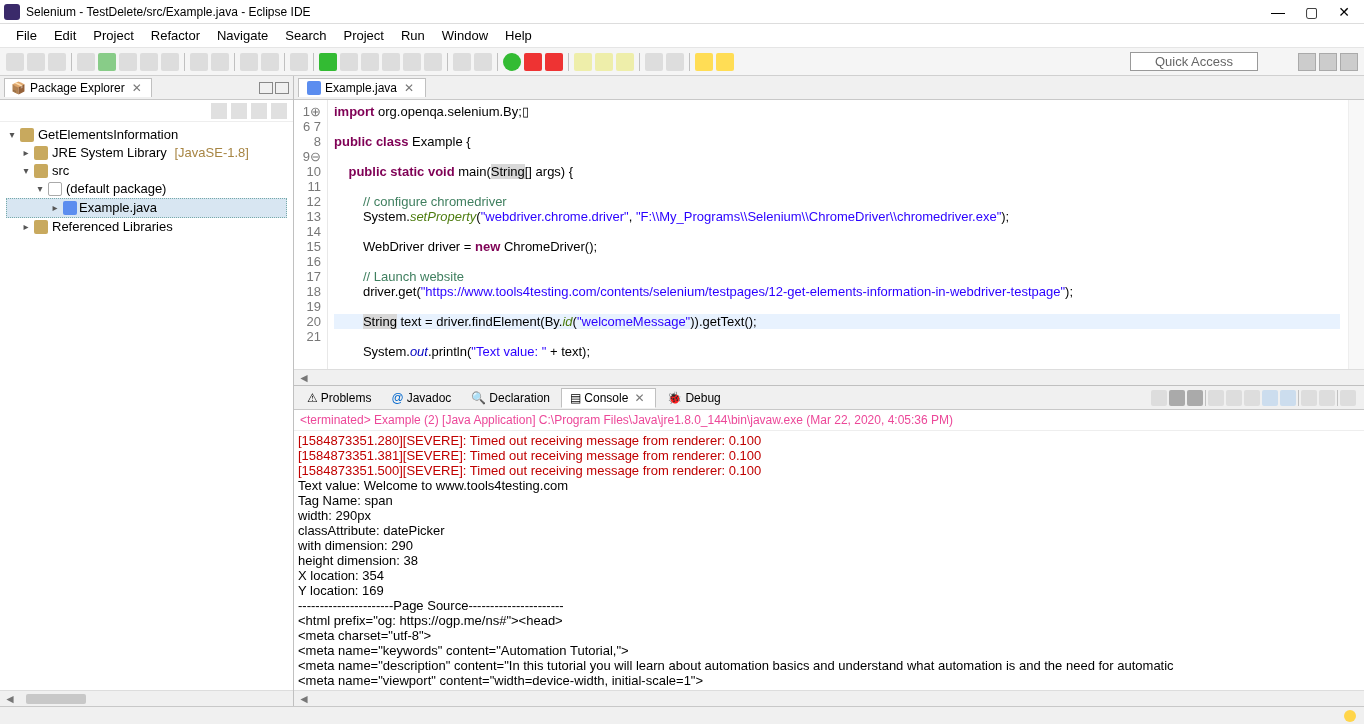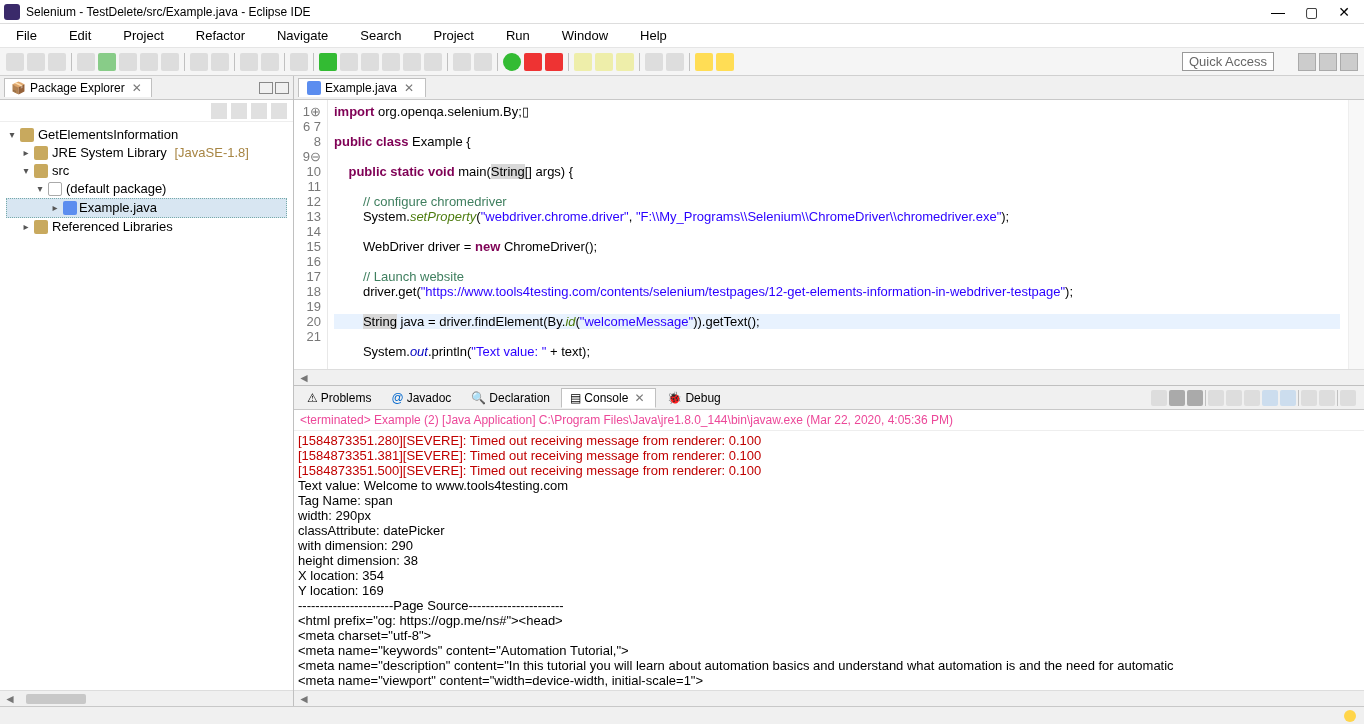--- a/index.html
+++ b/index.html
@@ -1,26 +1,26 @@
 <!DOCTYPE html>
 <html><head>
 <meta charset="utf-8">
 <style>
 * { box-sizing: border-box; margin: 0; padding: 0; font-family: "Segoe UI", Tahoma, sans-serif; }
 body { background: #f0f0f0; width: 1364px; height: 724px; overflow: hidden; font-size: 12px; color: #000; }
 .titlebar { height: 24px; background: #fff; display: flex; align-items: center; padding: 0 4px; border-bottom: 1px solid #ddd; }
 .titlebar .icon { width: 16px; height: 16px; background: #3a2a6a; border-radius: 3px; margin-right: 6px; }
 .titlebar .title { flex: 1; font-size: 12px; }
 .titlebar .win-controls { display: flex; gap: 20px; padding-right: 10px; font-size: 14px; }
-.menubar { height: 24px; background: #fff; display: flex; align-items: center; padding: 0 8px; border-bottom: 1px solid #e5e5e5; gap: 16px; }
+.menubar { height: 24px; background: #fff; display: flex; align-items: center; padding: 0 8px; border-bottom: 1px solid #e5e5e5; gap: 1px; }
 .menubar span { padding: 2px 8px; font-size: 13px; cursor: default; }
 .toolbar { height: 28px; background: #f5f5f5; display: flex; align-items: center; padding: 0 6px; border-bottom: 1px solid #d0d0d0; gap: 3px; position: relative; }
 .toolbar .tbtn { width: 18px; height: 18px; background: #ddd; border-radius: 2px; display:inline-block; }
 .toolbar .sep { width:1px; height:18px; background:#c0c0c0; margin:0 2px; }
-.toolbar .quick { position:absolute; right:90px; border:1px solid #999; background:#fff; padding:1px 6px; font-size:13px; color:#666; }
+.toolbar .quick { position:absolute; right:106px; border:1px solid #999; background:#fff; padding:1px 24px; font-size:13px; color:#666; }
 .toolbar .persp { position:absolute; right:6px; display:flex; gap:3px; }
 .toolbar .persp div { width:18px; height:18px; background:#ccc; border:1px solid #aaa; }
 .workspace { display:flex; height: calc(100% - 94px); }
 .leftpane { width: 294px; background:#fff; border-right:1px solid #c0c0c0; display:flex; flex-direction:column; }
 .view-tabs { height:24px; background:#f0f0f0; display:flex; align-items:center; border-bottom:1px solid #c8c8c8; padding:0 4px; }
 .view-tabs .tab { background:#fff; border:1px solid #c0c0c0; border-bottom:none; padding:2px 6px; font-size:12px; display:flex; align-items:center; gap:4px;}
 .view-tabs .spacer { flex:1; }
 .view-tabs .mini { width:14px; height:12px; border:1px solid #888; margin-left:2px; }
 .view-toolbar { height:22px; display:flex; align-items:center; justify-content:flex-end; gap:4px; padding:0 6px; border-bottom:1px solid #eee;}
 .view-toolbar div { width:16px; height:16px; background:#e0e0e0; }
@@ -226,21 +226,21 @@
     <span class="kw">public static void</span><span> main(</span><span style="background:#d8d8d8">String</span><span>[] args) {</span>
 
         <span class="cm">// configure chromedriver</span>
         <span>System.</span><span class="it">setProperty</span><span>(</span><span class="str">"webdriver.chrome.driver"</span><span>, </span><span class="str">"F:\\My_Programs\\Selenium\\ChromeDriver\\chromedriver.exe"</span><span>);</span>
 
         <span>WebDriver </span><span class="type">driver</span><span> = </span><span class="kw">new</span><span> ChromeDriver();</span>
 
         <span class="cm">// Launch website</span>
         <span>driver</span><span>.get(</span><span class="str">"https://www.tools4testing.com/contents/selenium/testpages/12-get-elements-information-in-webdriver-testpage"</span><span>);</span>
 
-<span class="hl-line">        <span style="background:#d8d8d8">String</span><span> java = </span><span>driver</span><span>.findElement(By.</span><span class="it">id</span><span>(</span><span class="str">"welcomeMessage"</span><span>)).getText();</span></span>
+<span class="hl-line">        <span style="background:#d8d8d8">String</span><span> text = </span><span>driver</span><span>.findElement(By.</span><span class="it">id</span><span>(</span><span class="str">"welcomeMessage"</span><span>)).getText();</span></span>
         <span>System.</span><span class="fld" style="font-style:italic">out</span><span>.println(</span><span class="str">"Text value: "</span><span> + text);</span>
 </div>
         <div class="overview"></div>
       </div>
       <div class="hscroll">
           <span style="padding:0 4px;color:#777">◄</span>
         </div>
     </div>
 
     <div class="bottom-area">

